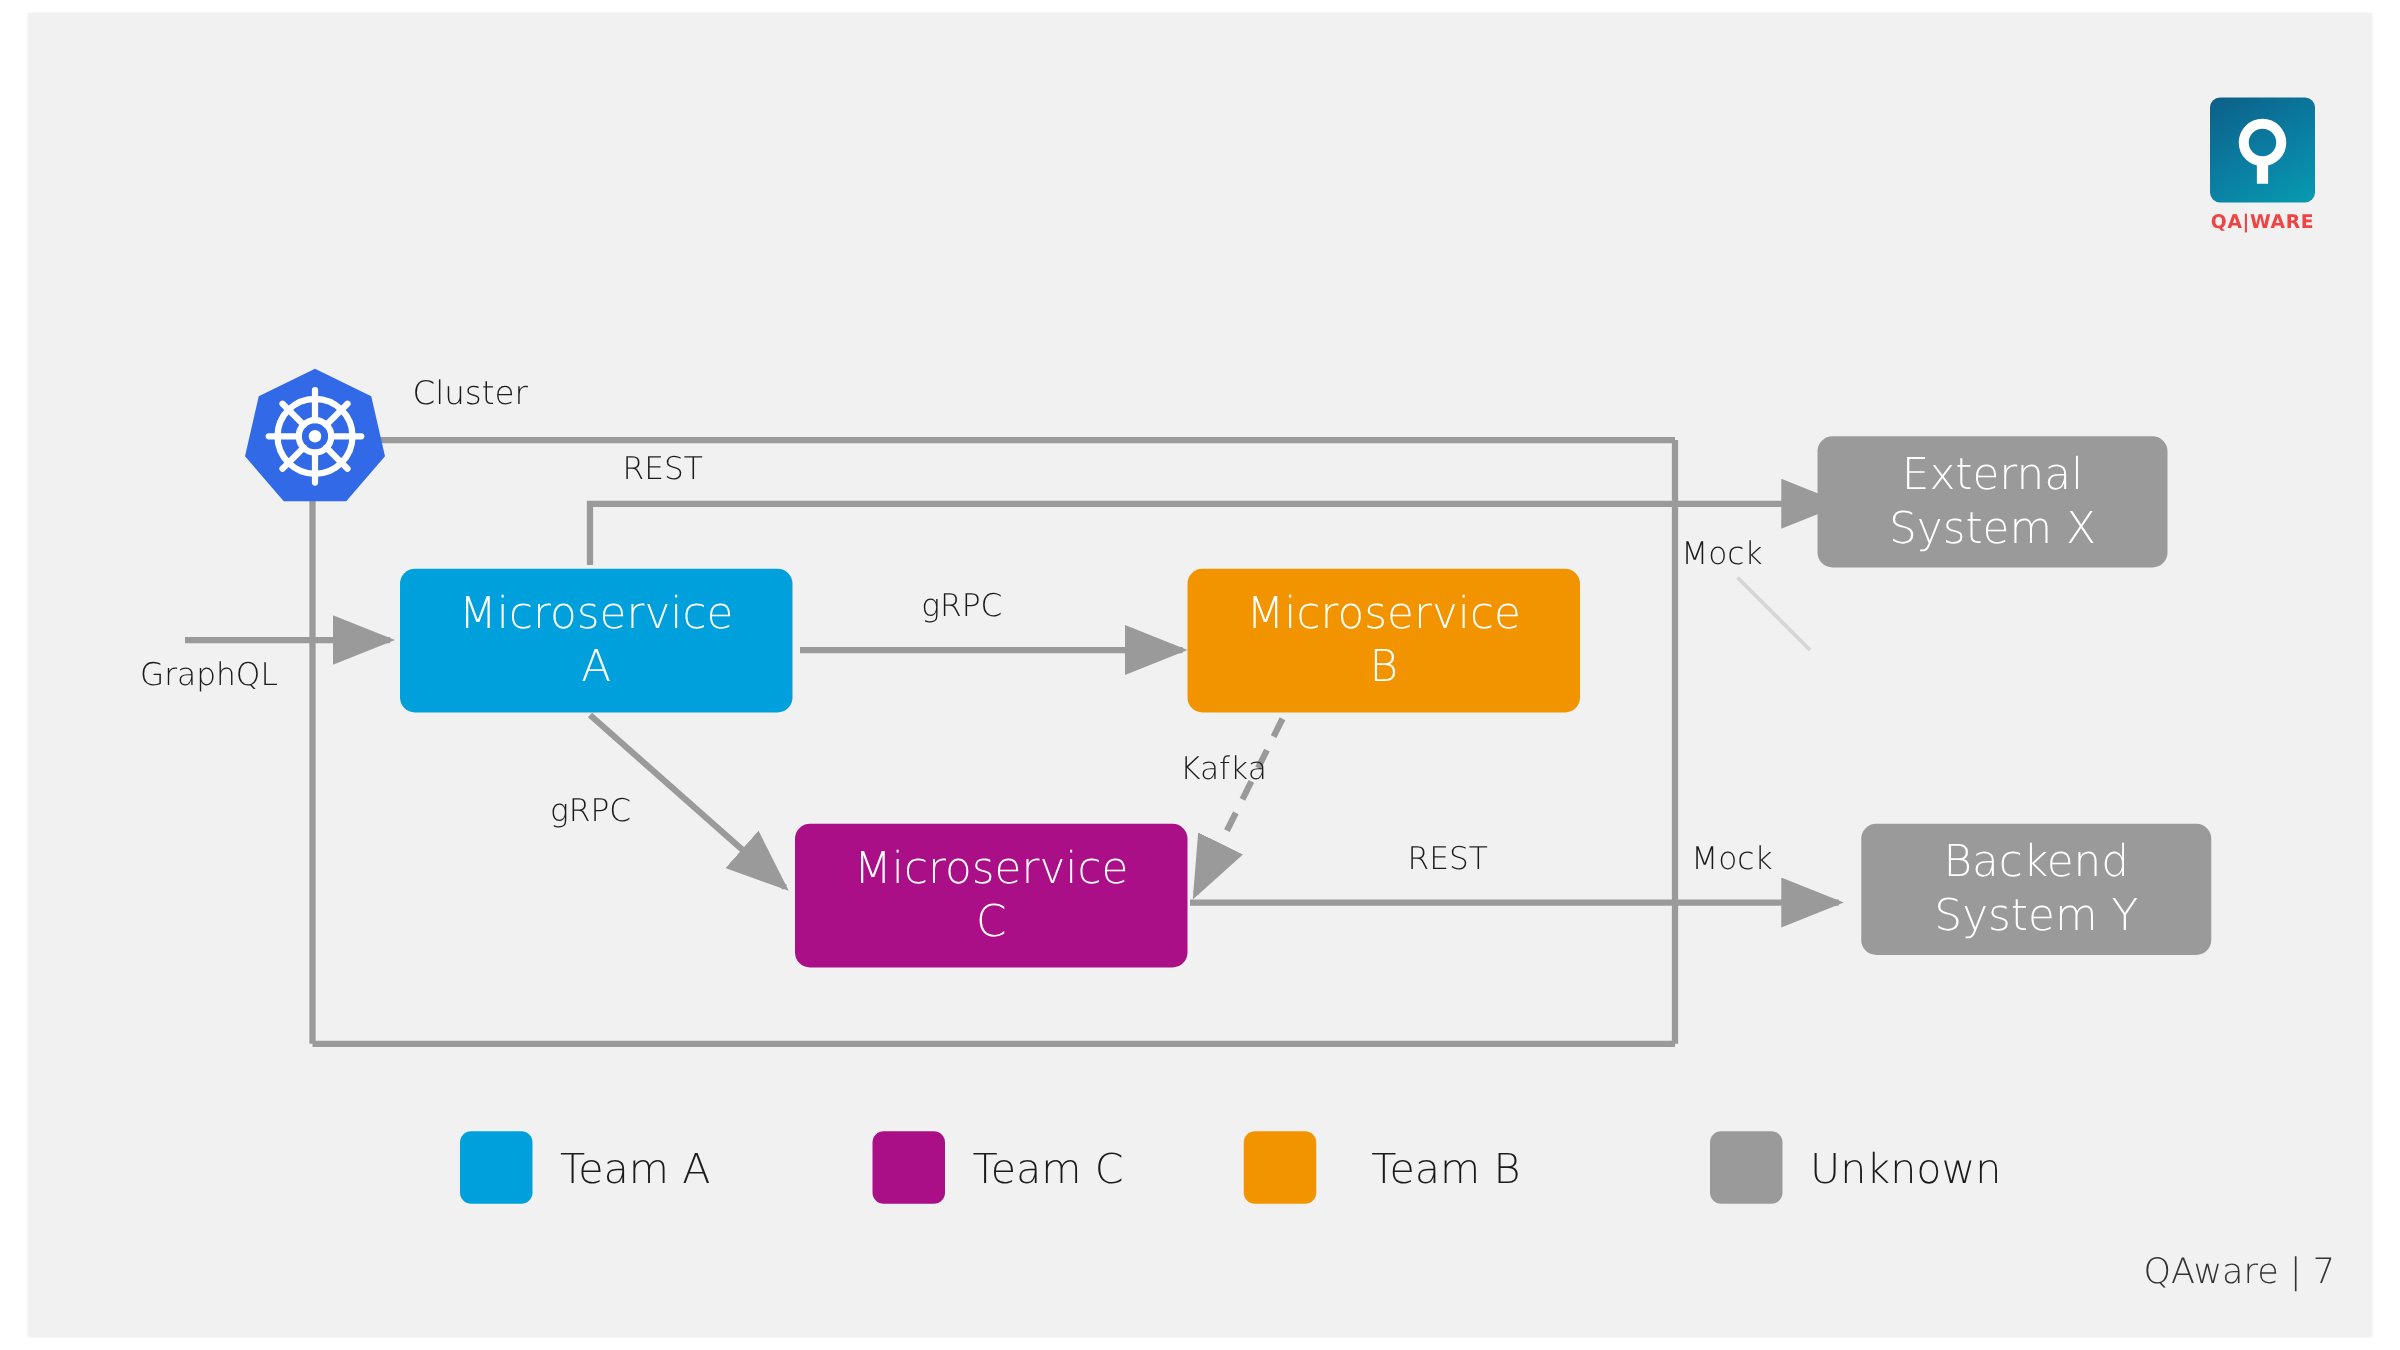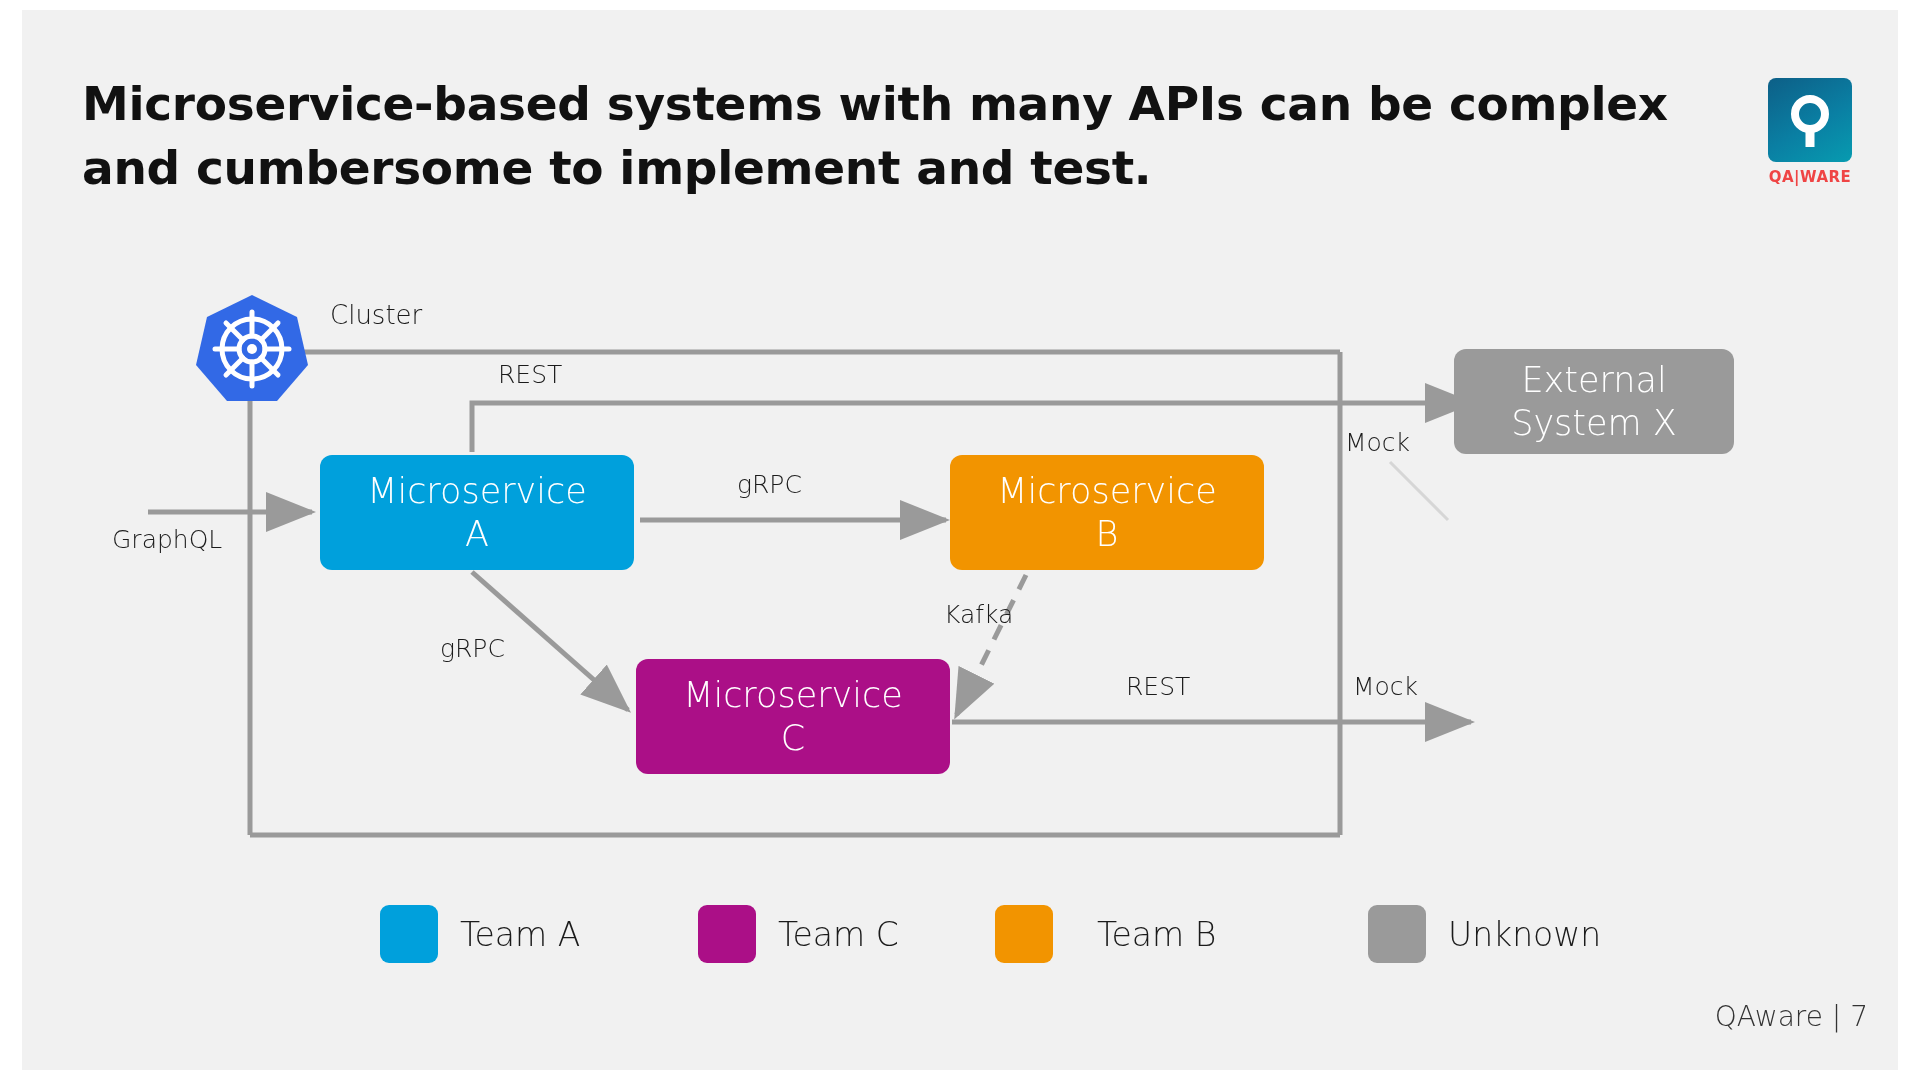--- a/index.html
+++ b/index.html
@@ -174,22 +174,20 @@
     color: #333333;
     white-space: nowrap;
   }
 </style>
 </head>
 <body>
 
 <div id="slide">
   <div class="canvas"></div>
 
-  <div class="title">Microservice-based systems with many APIs can be complex
-and cumbersome to implement and test.</div>
 
   <div class="logo-wrap">
     <div class="logo-tile">
       <div class="logo-q-ring"></div>
       <div class="logo-q-stem"></div>
     </div>
     <div class="logo-text">QA|WARE</div>
   </div>
 
   <div class="diagram">
@@ -275,24 +273,26 @@
 
     <div class="node" style="left:950px; top:455px; width:314px; height:115px; background:#f29400;">Microservice
 B</div>
 
     <div class="node" style="left:636px; top:659px; width:314px; height:115px; background:#ab0f87;">Microservice
 C</div>
 
     <div class="node" style="left:1454px; top:349px; width:280px; height:105px; background:#9a9a9a;">External
 System X</div>
 
+    <div class="node" style="left:1489px; top:659px; width:280px; height:105px; background:#9a9a9a;">Backend
+System Y</div>
   </div>
 
   <div class="legend">
-    <div class="legend-item" style="left:380px; top:0;">
+    <div class="legend-item" style="left:368px; top:0;">
       <span class="swatch" style="background:#00a0dc;"></span>
       <span class="legend-label">Team A</span>
     </div>
 
     <div class="legend-item" style="left:682px; top:0;padding-left:16px;">
       <span class="swatch" style="background:#ab0f87;"></span>
       <span class="legend-label">Team C</span>
     </div>
 
     <div class="legend-item" style="left:995px; top:0;gap:44px;">

